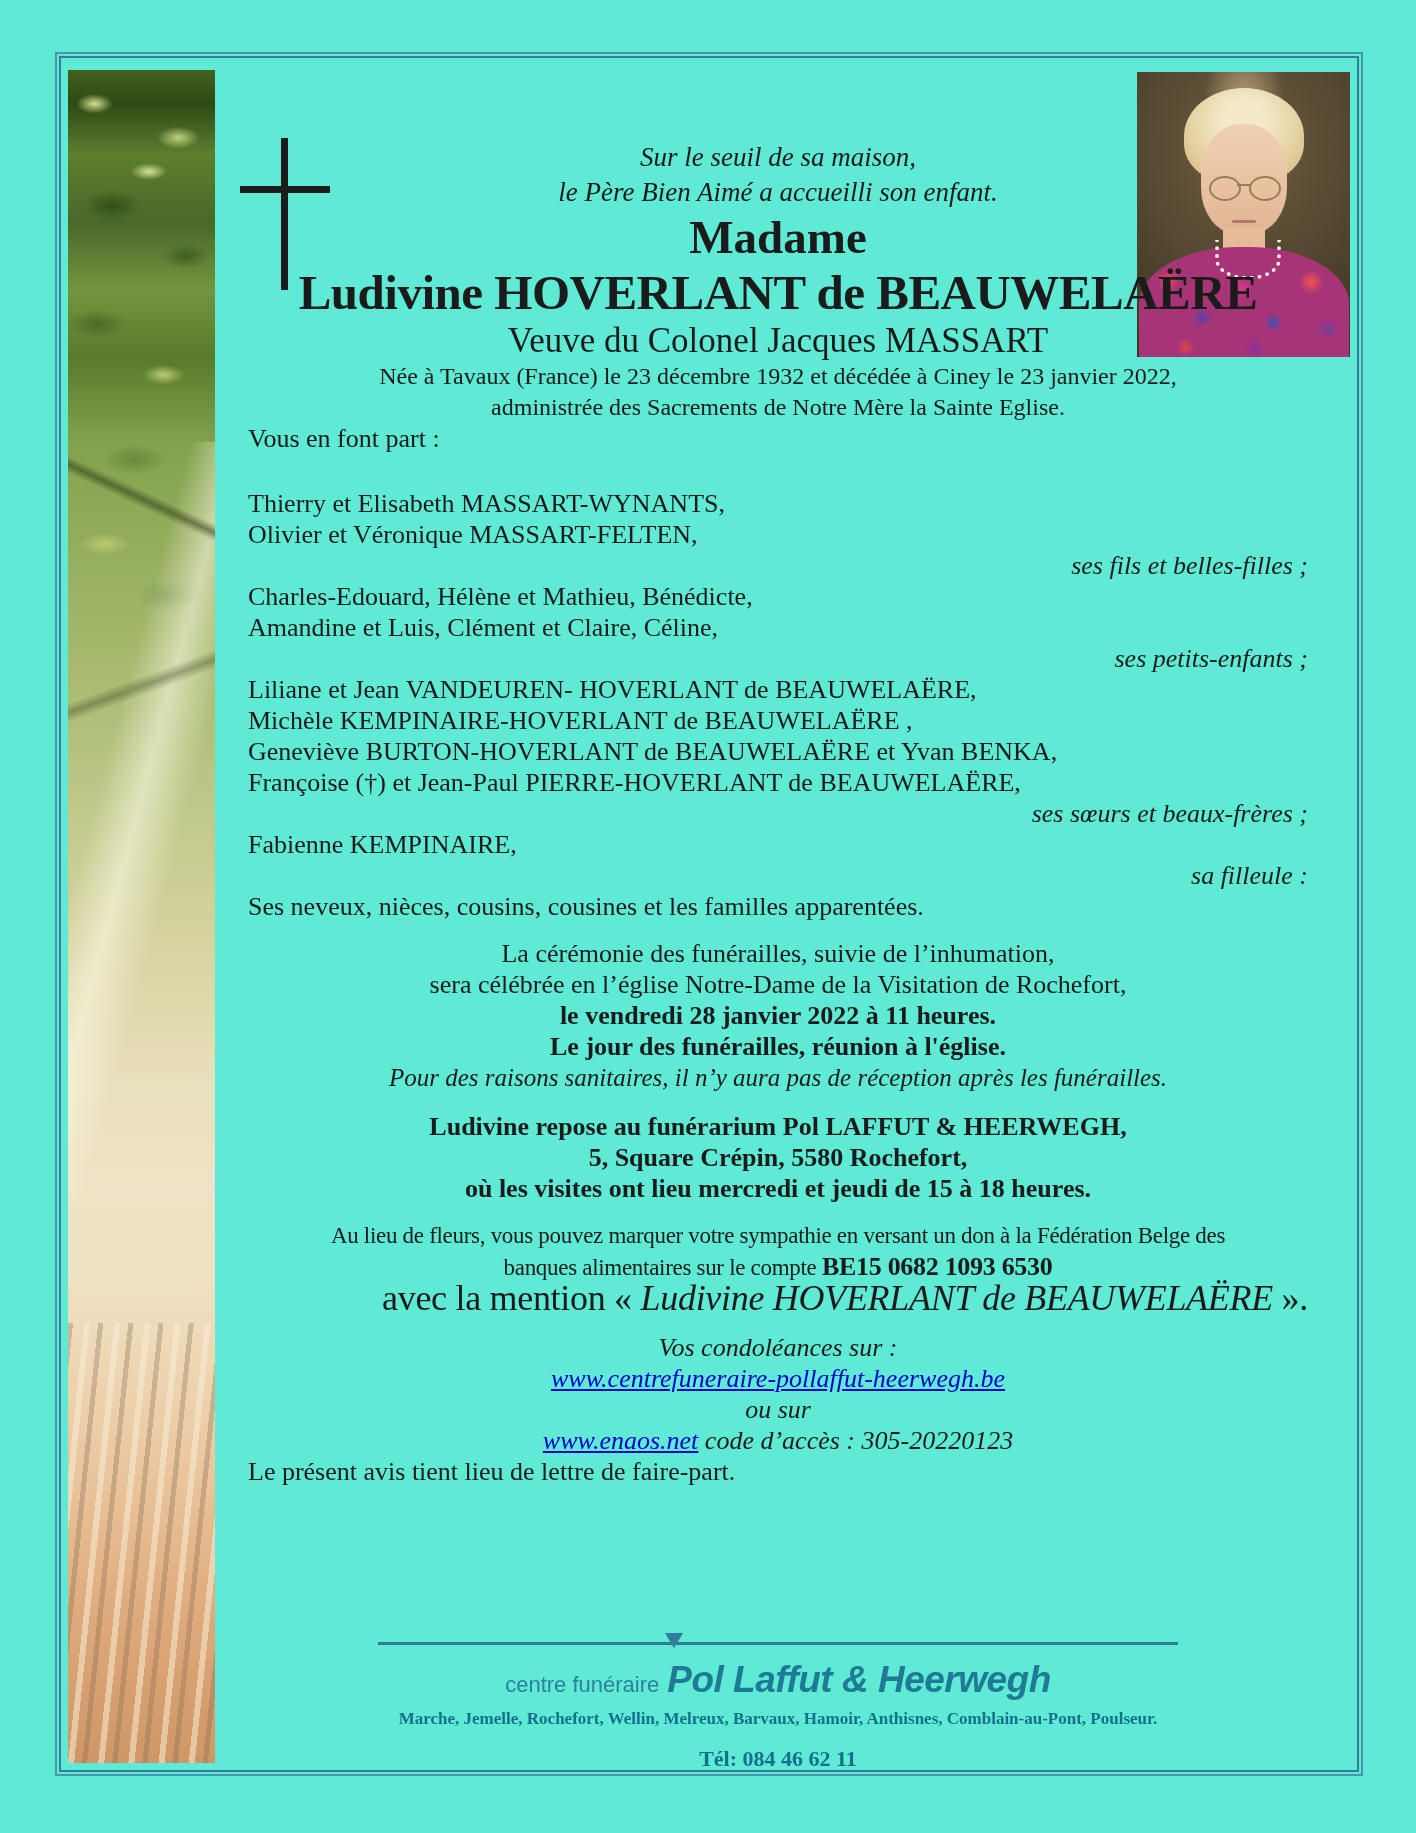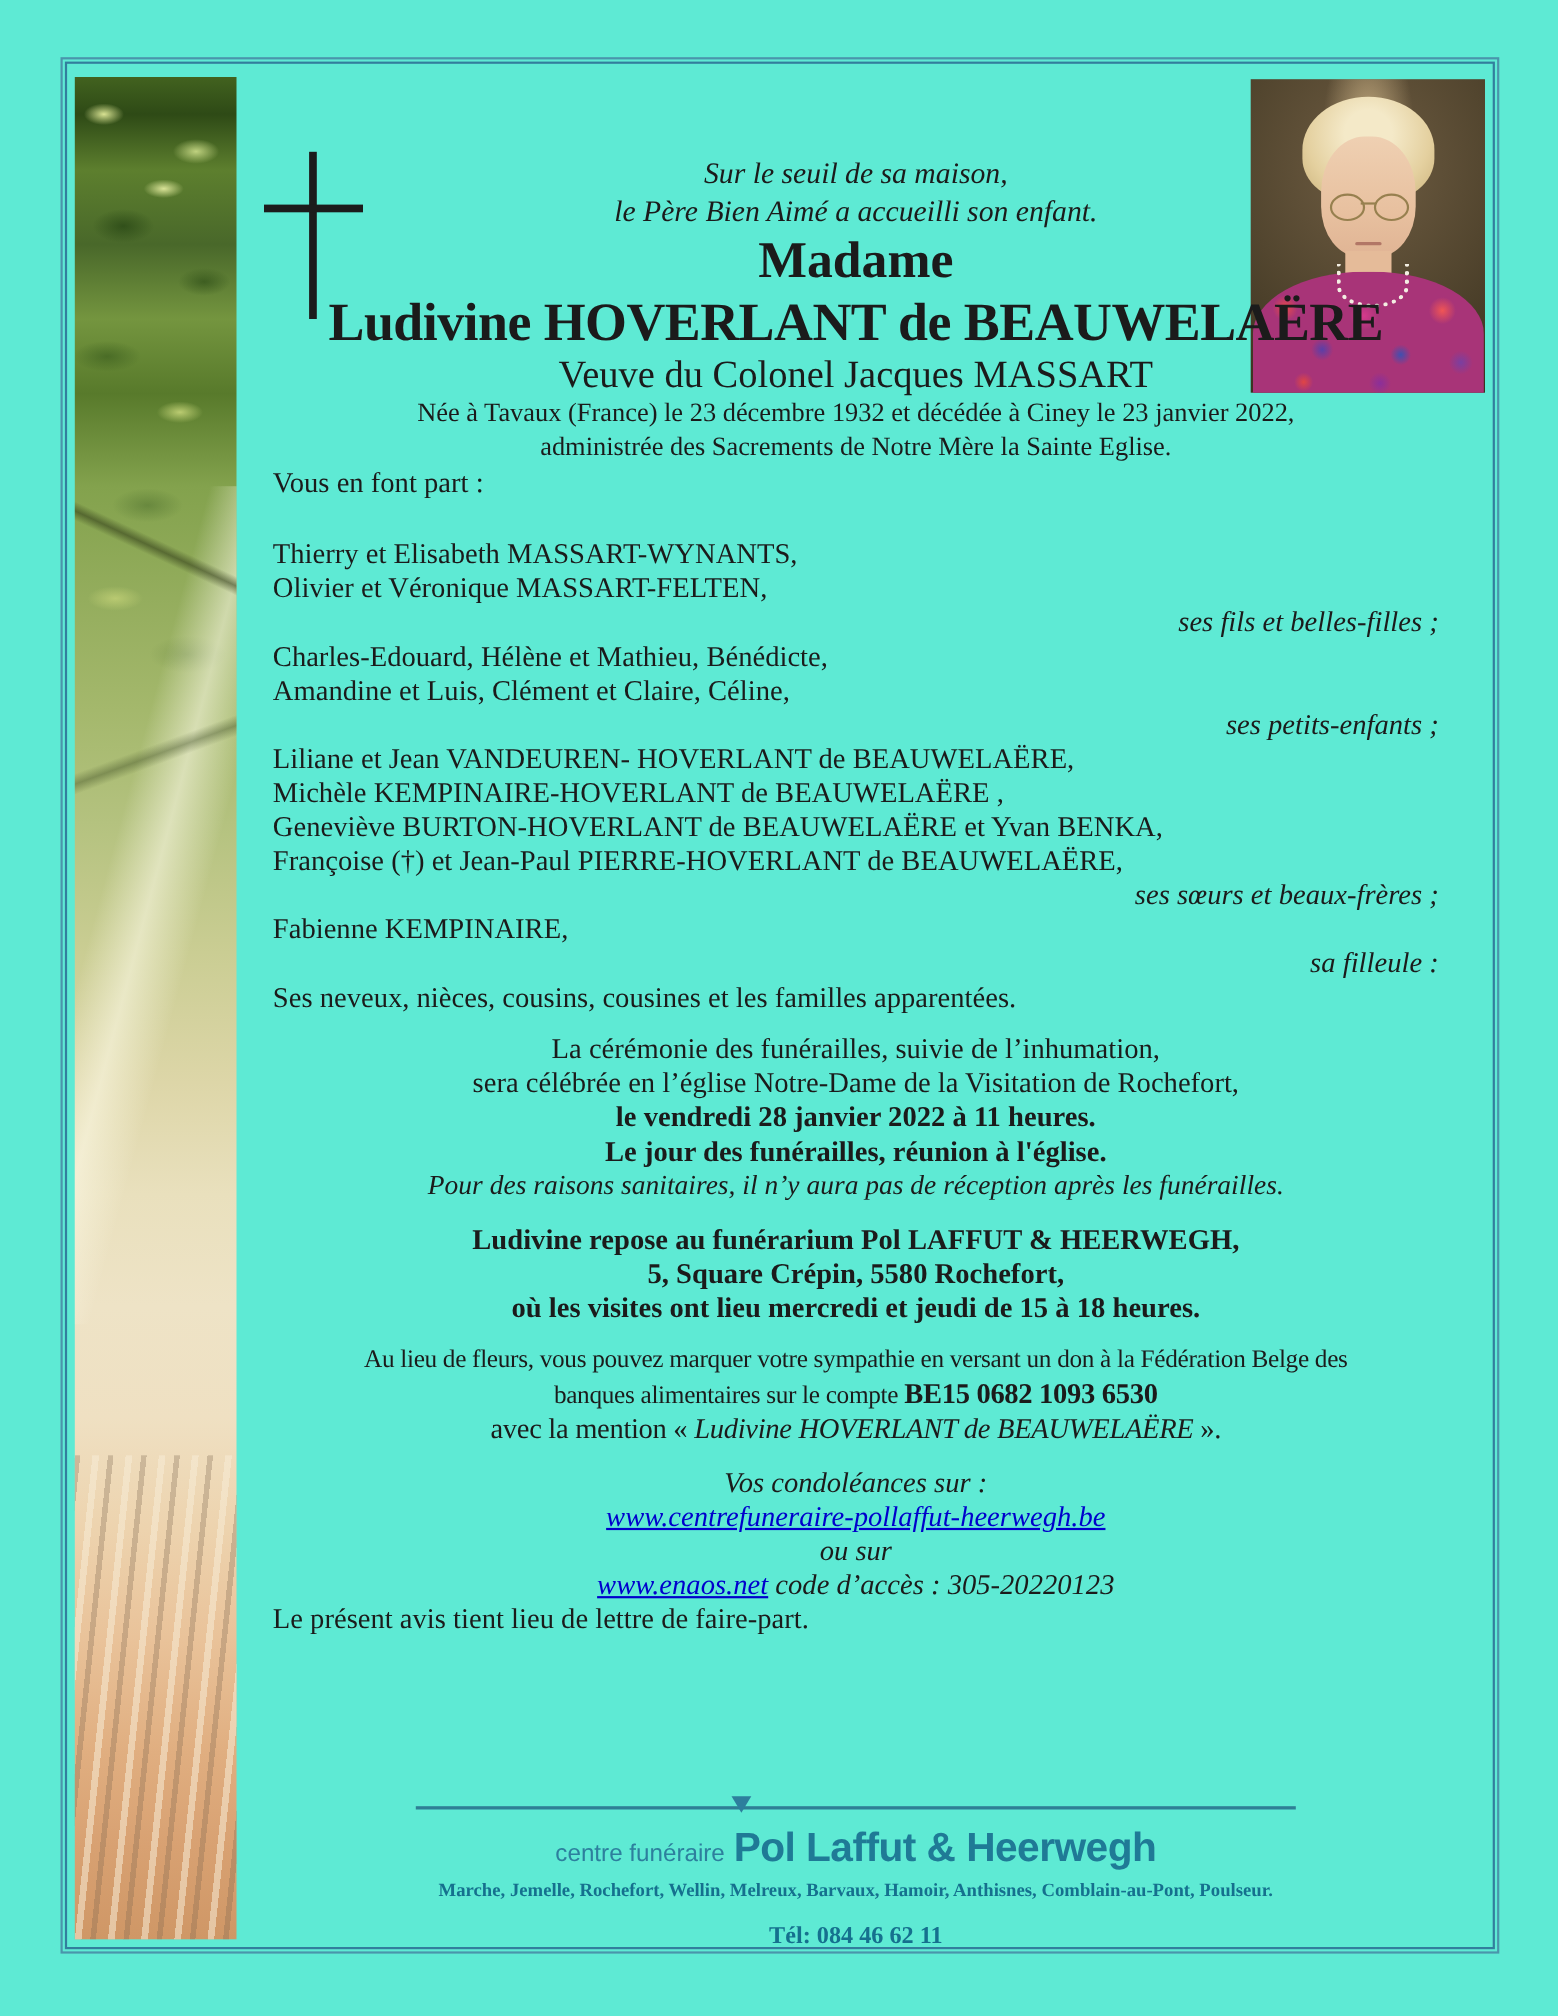--- a/index.html
+++ b/index.html
@@ -103,21 +103,21 @@
   .donation{font-size:23px;line-height:31px;letter-spacing:-0.3px;}
   .sanitary{font-size:25px;}
   .link{color:#0000cc;font-style:italic;text-decoration:underline;cursor:pointer;}
   .notice{margin-top:16px;}
 
   
   .footer{position:absolute;left:248px;top:1642px;width:1060px;text-align:center;}
   .hr-line{width:800px;height:3px;margin:0 auto;background:#2e7f95;}
   .logo-row{margin-top:14px;display:flex;align-items:baseline;justify-content:center;white-space:nowrap;}
   .brand-prefix{font-family:"Liberation Sans",sans-serif;color:#2d7f9d;font-size:22px;margin-right:8px;}
-  .brand-wrap{position:relative;display:inline-block;}
+  .brand-wrap{position:relative;display:inline-block;font-style:italic;}
   .triangle{position:absolute;left:-2px;top:-26px;width:0;height:0;
             border-left:9px solid transparent;border-right:9px solid transparent;
             border-top:15px solid #2d7f9d;}
   .brand-name{font-family:"Liberation Sans",sans-serif;color:#1f7a96;font-size:37px;
               font-weight:bold;letter-spacing:-0.5px;}
   .towns{margin-top:8px;color:#15708e;font-weight:bold;font-size:17px;white-space:nowrap;}
   .tel{margin-top:4px;color:#15708e;font-weight:bold;font-size:22px;}
 </style>
 </head>
 <body>
@@ -188,21 +188,21 @@
 
     <div class="center mt18">
       <p class="bold">Ludivine repose au funérarium Pol LAFFUT &amp; HEERWEGH,</p>
       <p class="bold">5, Square Crépin, 5580 Rochefort,</p>
       <p class="bold">où les visites ont lieu mercredi et jeudi de 15 à 18 heures.</p>
     </div>
 
     <div class="center mt16 donation">
       <p>Au lieu de fleurs, vous pouvez marquer votre sympathie en versant un don à la Fédération Belge des</p>
       <p><span>banques alimentaires sur le compte </span><span class="bold" style="font-size:26px;">BE15 0682 1093 6530</span></p>
-      <p style="font-size:26px;"><span>avec la mention « </span><span class="italic">Ludivine HOVERLANT de BEAUWELAËRE</span><span> ».</span></p>
+      <p style="font-size:36px;text-align:right;"><span>avec la mention « </span><span class="italic">Ludivine HOVERLANT de BEAUWELAËRE</span><span> ».</span></p>
     </div>
 
     <div class="center mt18">
       <p class="italic">Vos condoléances sur :</p>
       <p><a class="link" href="#">www.centrefuneraire-pollaffut-heerwegh.be</a></p>
       <p class="italic">ou sur</p>
       <p><a class="link" href="#">www.enaos.net</a><span class="italic"> code d’accès : 305-20220123</span></p>
     </div>
 
     <p class="notice">Le présent avis tient lieu de lettre de faire-part.</p>

